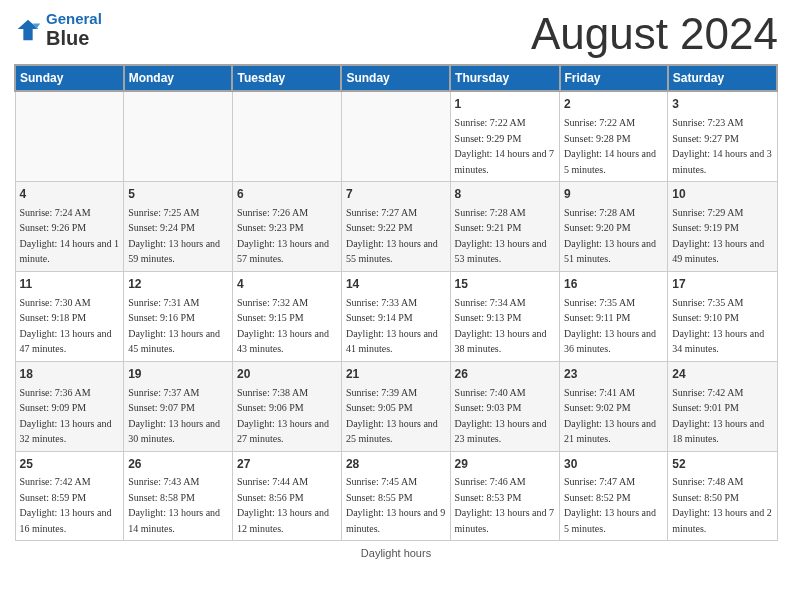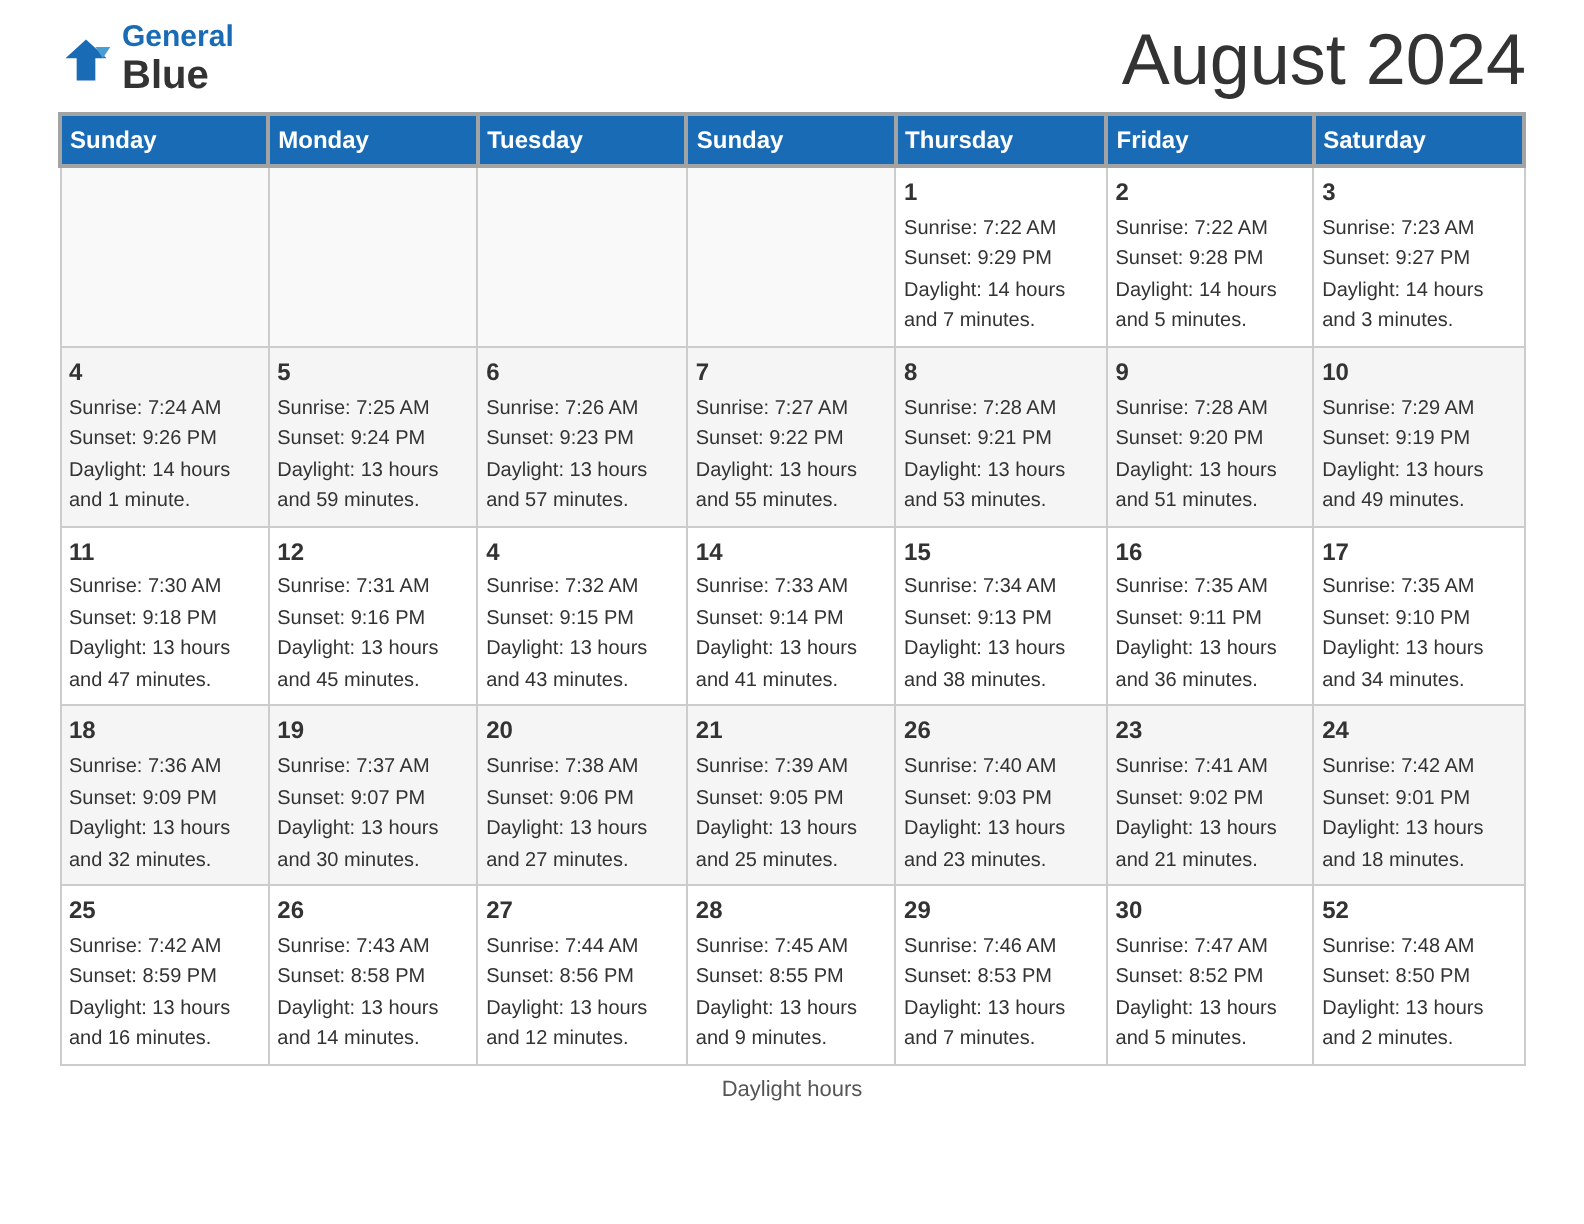--- a/index.html
+++ b/index.html
@@ -5,42 +5,42 @@
     * { margin: 0; padding: 0; box-sizing: border-box; }
     body {
       font-family: Arial, sans-serif;
       background: #fff;
       width: 792px;
       height: 612px;
       overflow: hidden;
     }
     .container {
       width: 792px;
-      padding: 10px 29px;
+      padding: 10px 14px;
     }
     .header-row {
       display: flex;
       justify-content: space-between;
       align-items: flex-start;
       margin-bottom: 6px;
     }
     .logo {
       display: flex;
       align-items: center;
       gap: 4px;
     }
     .logo-icon {
       width: 28px;
       height: 28px;
     }
     .title-block {
       text-align: right;
     }
     .main-title {
-      font-size: 36px;
+      font-size: 44px;
       font-weight: normal;
       color: #333;
       line-height: 1.1;
     }
     .subtitle {
       font-size: 15px;
       color: #555;
     }
     table {
       width: 100%;
@@ -71,20 +71,21 @@
     }
     .day-num {
       font-weight: bold;
       font-size: 12px;
       display: block;
       margin-bottom: 2px;
     }
     .cell-text {
       font-size: 10px;
       line-height: 1.45;
+      font-family: Liberation Serif, serif;
     }
     .empty-cell {
       background: #f9f9f9;
     }
     .footer {
       margin-top: 6px;
       font-size: 11px;
       color: #555;
       text-align: center;
     }

